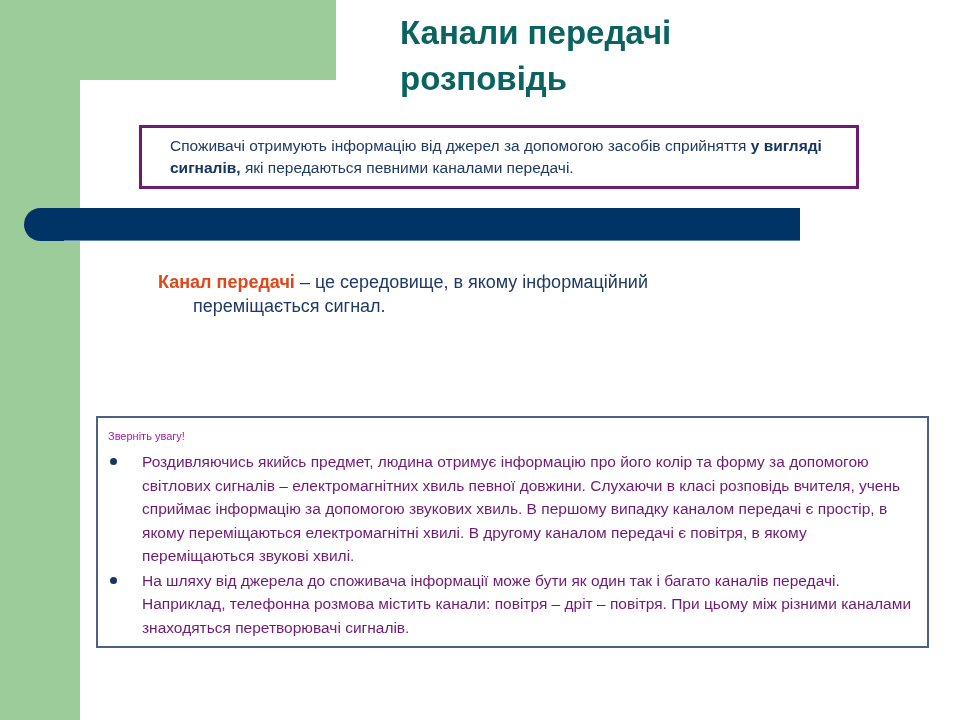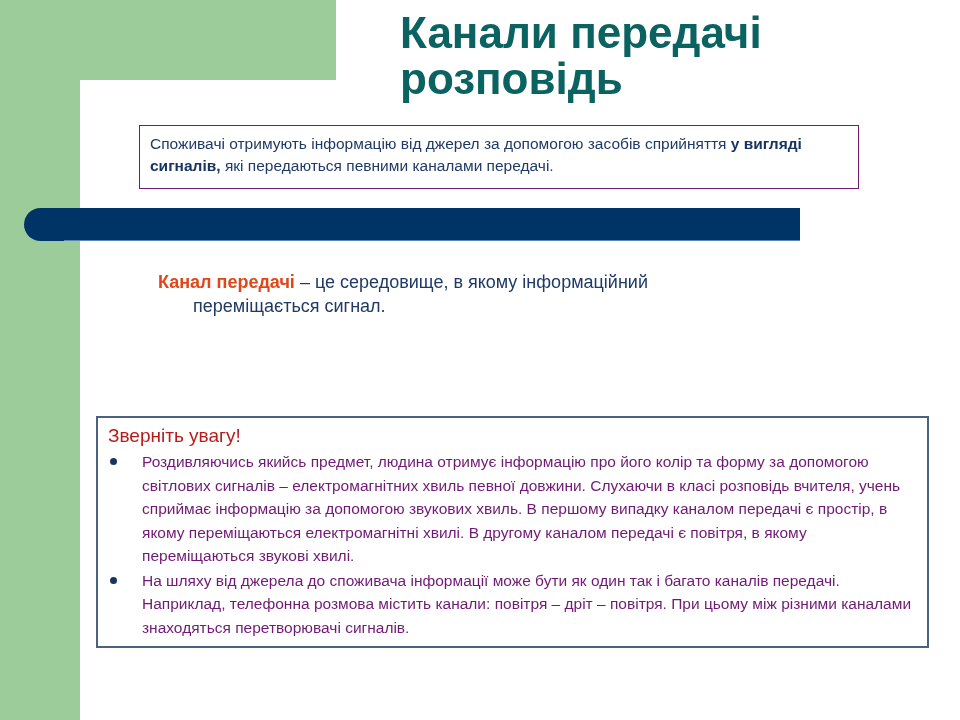--- a/index.html
+++ b/index.html
@@ -1,29 +1,29 @@
 <!DOCTYPE html>
 <html><head>
 <meta charset="utf-8">
 <style>
   html, body { margin: 0; padding: 0; }
   body { width: 960px; height: 720px; position: relative; overflow: hidden; background: #ffffff; font-family: "Liberation Sans", sans-serif; }
   .green-top { position: absolute; left: 0; top: 0; width: 336px; height: 80px; background: #9ccc9a; }
   .green-left { position: absolute; left: 0; top: 0; width: 80px; height: 720px; background: #9ccc9a; }
   .white-corner { position: absolute; left: 80px; top: 80px; width: 300px; height: 200px; background: #ffffff; border-top-left-radius: 44px; }
-  .title { position: absolute; left: 400px; top: 10px; margin: 0; font-size: 44px; line-height: 46px; font-weight: bold; color: #0a6360; }
-  .intro-box { position: absolute; left: 139px; top: 125px; width: 720px; height: 64px; border: 1px solid #701a75; box-sizing: border-box; padding: 7px 10px; font-size: 15.5px; line-height: 22px; color: #1f3a66; }
+  .title { position: absolute; left: 400px; top: 10px; margin: 0; font-size: 33px; line-height: 46px; font-weight: bold; color: #0a6360; }
+  .intro-box { position: absolute; left: 139px; top: 125px; width: 720px; height: 64px; border: 3px solid #701a75; box-sizing: border-box; padding: 7px 28px; font-size: 15.5px; line-height: 22px; color: #1f3a66; }
   .intro-box b { color: #173463; }
   .bar { position: absolute; left: 24px; top: 208px; width: 776px; height: 33px; background: #003466; border-radius: 17px 0 0 17px; }
   .bar::after { content: ""; position: absolute; left: 40px; right: 0; bottom: 0; height: 1px; background: #5b86b0; }
   .def { position: absolute; left: 158px; top: 270px; width: 620px; font-size: 18px; line-height: 24px; color: #1f3a66; }
   .def .term { color: #e0461a; font-weight: bold; }
   .def .indent { padding-left: 35px; display: block; }
   .note-box { position: absolute; left: 96px; top: 416px; width: 833px; height: 232px; border: 2px solid #4a6184; box-sizing: border-box; padding: 8px 10px 0 10px; }
-  .note-title { color: #b91c1c; font-size: 19px; line-height: 20px; margin: 0 0 4px 0; }
+  .note-title { color: #a21caf; font-size: 11px; line-height: 20px; margin: 0 0 4px 0; }
   .note-item { position: relative; padding-left: 34px; font-size: 15.5px; line-height: 23.5px; color: #701a75; margin-bottom: 1px; }
   .bullet { position: absolute; left: 2px; top: 8px; width: 7px; height: 7px; border-radius: 50%; background: #173463; }
 </style>
 </head>
 <body>
 
 <div class="green-top"></div>
 <div class="green-left"></div>
 <div class="white-corner"></div>
 

